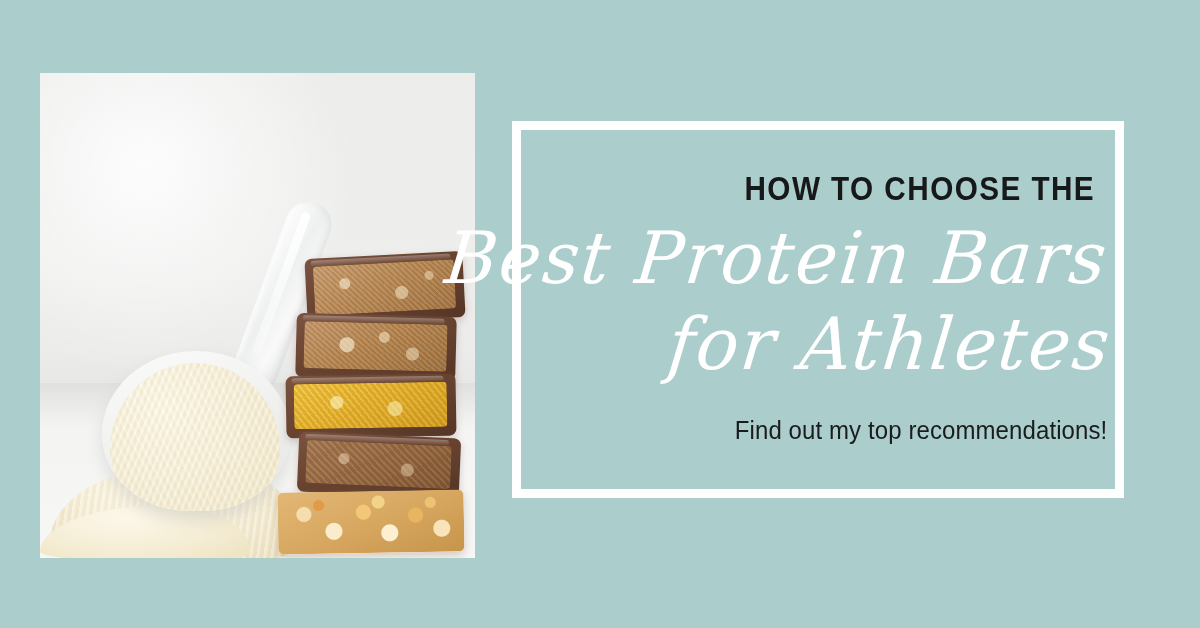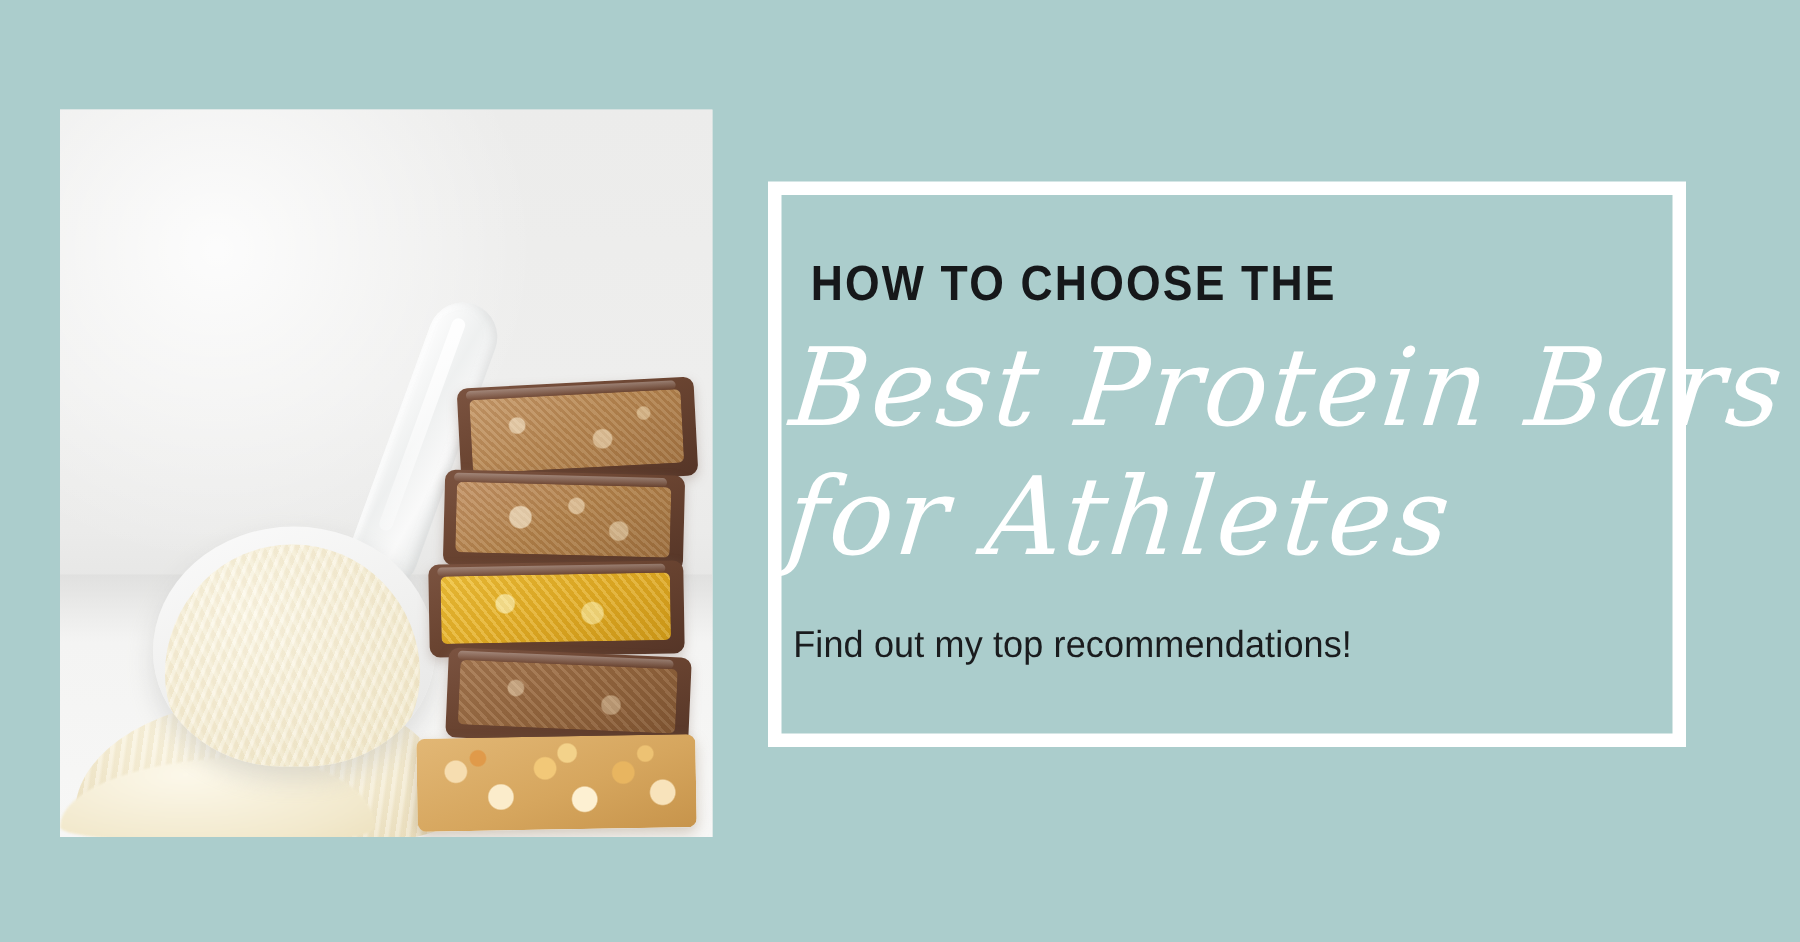--- a/index.html
+++ b/index.html
@@ -252,21 +252,21 @@
     position: absolute;
     left: 512px;
     top: 121px;
     width: 612px;
     height: 377px;
     box-sizing: border-box;
     border: 9px solid #ffffff;
     background: #abcdcc;
     display: flex;
     flex-direction: column;
-    align-items: flex-start;
+    align-items: flex-end;
   }
 
   .eyebrow {
     margin-top: 40px;
     font-family: "Liberation Sans", sans-serif;
     font-weight: 700;
     font-size: 33px;
     letter-spacing: 1.6px;
     color: #16181a;
     text-align: center;

